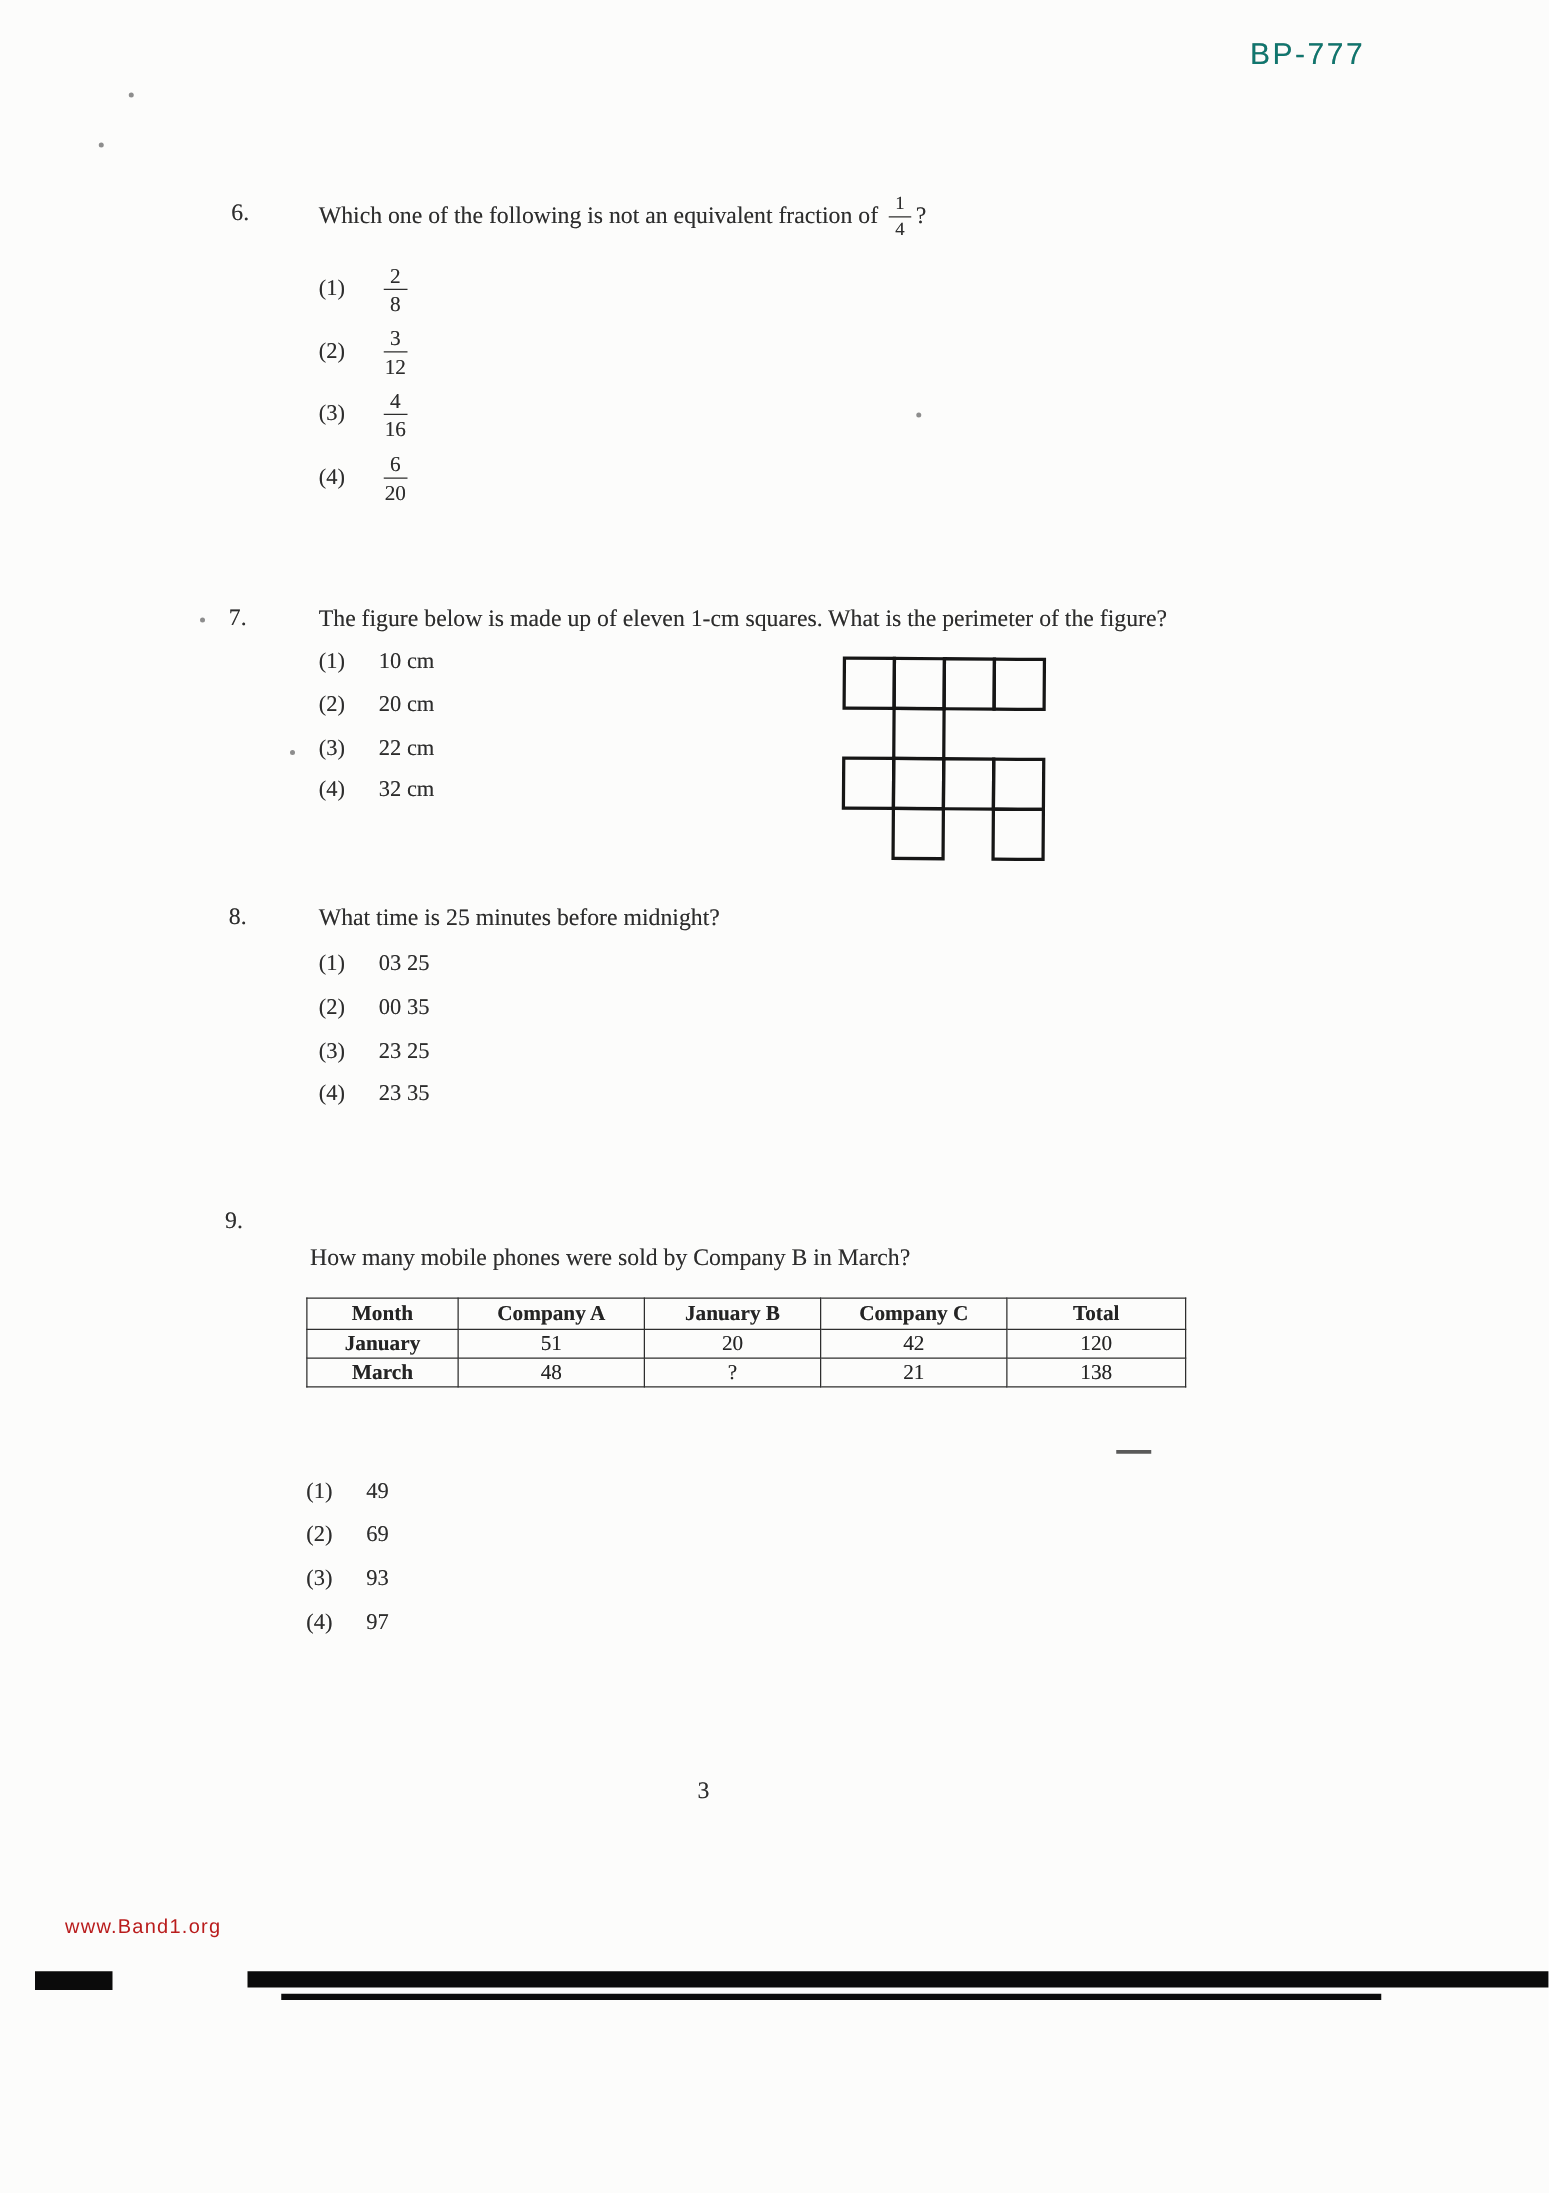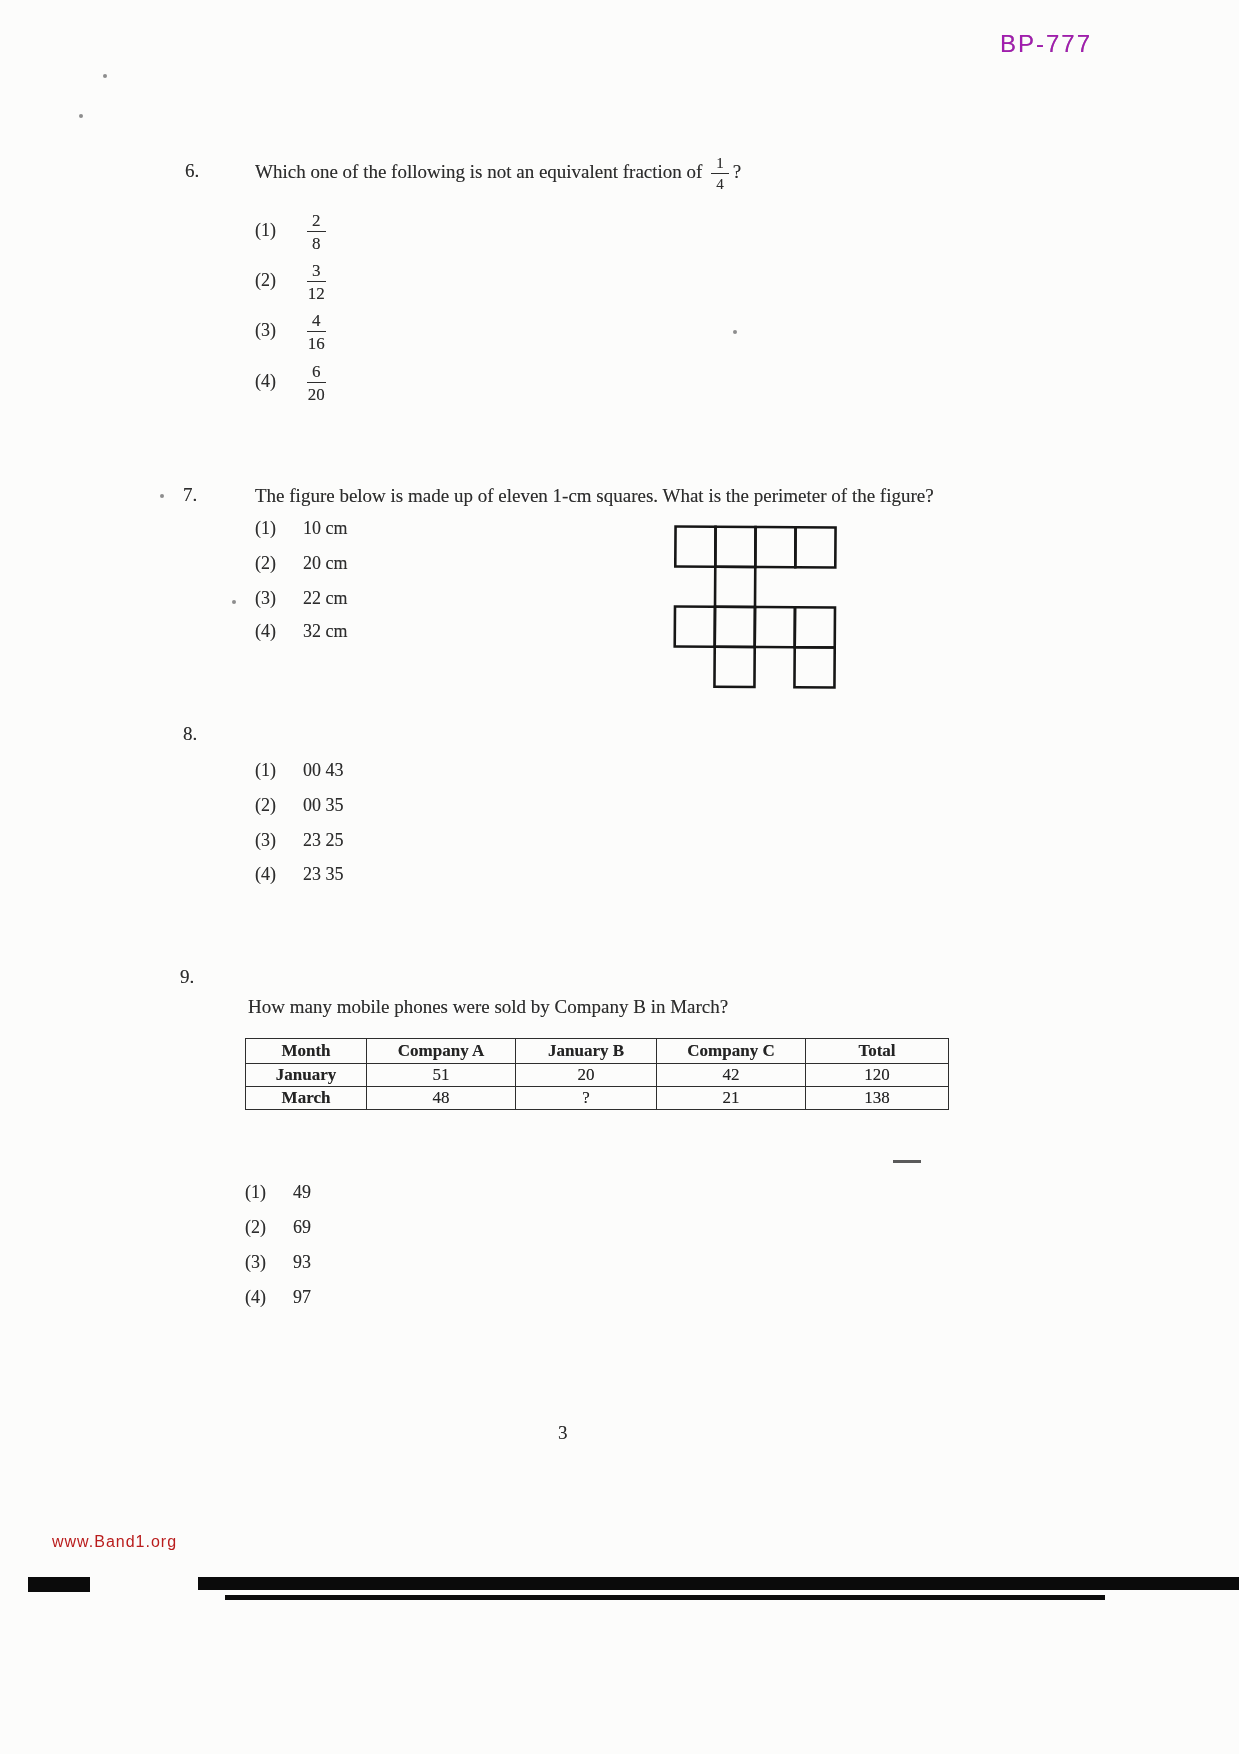--- a/index.html
+++ b/index.html
@@ -5,21 +5,21 @@
   html, body { margin:0; padding:0; background:#ffffff; }
   .page {
     position:relative; width:1239px; height:1754px;
     background:#fcfcfb; overflow:hidden;
     font-family:"Liberation Serif", serif; color:#2d2d2d;
     text-shadow:0 0 0.4px rgba(40,40,40,0.45);
   }
   .header-code {
     position:absolute; top:30px; left:1000px;
     font-family:"Liberation Sans", sans-serif; font-size:24px;
-    letter-spacing:2px; color:#a21caf;
+    letter-spacing:2px; color:#0f766e;
   }
   .qnum { position:absolute; font-size:19px; }
   .qtext { position:absolute; font-size:19px; line-height:1.5; }
   .opt { position:absolute; font-size:18px; white-space:nowrap; }
   .opt-label { display:inline-block; width:48px; }
   .frac { display:inline-block; text-align:center; vertical-align:middle; line-height:1; margin:0 4px; }
   .frac .fnum { display:block; border-bottom:1.6px solid #2d2d2d; padding:0 5px 2px; }
   .frac .fden { display:block; padding-top:3px; }
   .frac-inline { font-size:15px; }
   .opt .frac { font-size:17px; }
@@ -103,22 +103,23 @@
       <rect x="43" y="43" width="40" height="40"></rect>
       <rect x="3" y="83" width="40" height="40"></rect>
       <rect x="43" y="83" width="40" height="40"></rect>
       <rect x="83" y="83" width="40" height="40"></rect>
       <rect x="123" y="83" width="40" height="40"></rect>
       <rect x="43" y="123" width="40" height="40"></rect>
       <rect x="123" y="123" width="40" height="40"></rect>
     </svg>
 
   <div class="qnum" style="left:183px;top:723px">8.</div>
+  <div class="qtext" style="left:255px;top:721px;width:600px">What time is 25 minutes before midnight?</div>
   <div class="opt" style="left:255px;top:760px">
-    <span class="opt-label">(1)</span><span class="opt-value">00 43</span>
+    <span class="opt-label">(1)</span><span class="opt-value">03 25</span>
   </div>
   <div class="opt" style="left:255px;top:795px">
     <span class="opt-label">(2)</span><span class="opt-value">00 35</span>
   </div>
   <div class="opt" style="left:255px;top:830px">
     <span class="opt-label">(3)</span><span class="opt-value">23 25</span>
   </div>
   <div class="opt" style="left:255px;top:864px">
     <span class="opt-label">(4)</span><span class="opt-value">23 35</span>
   </div>

